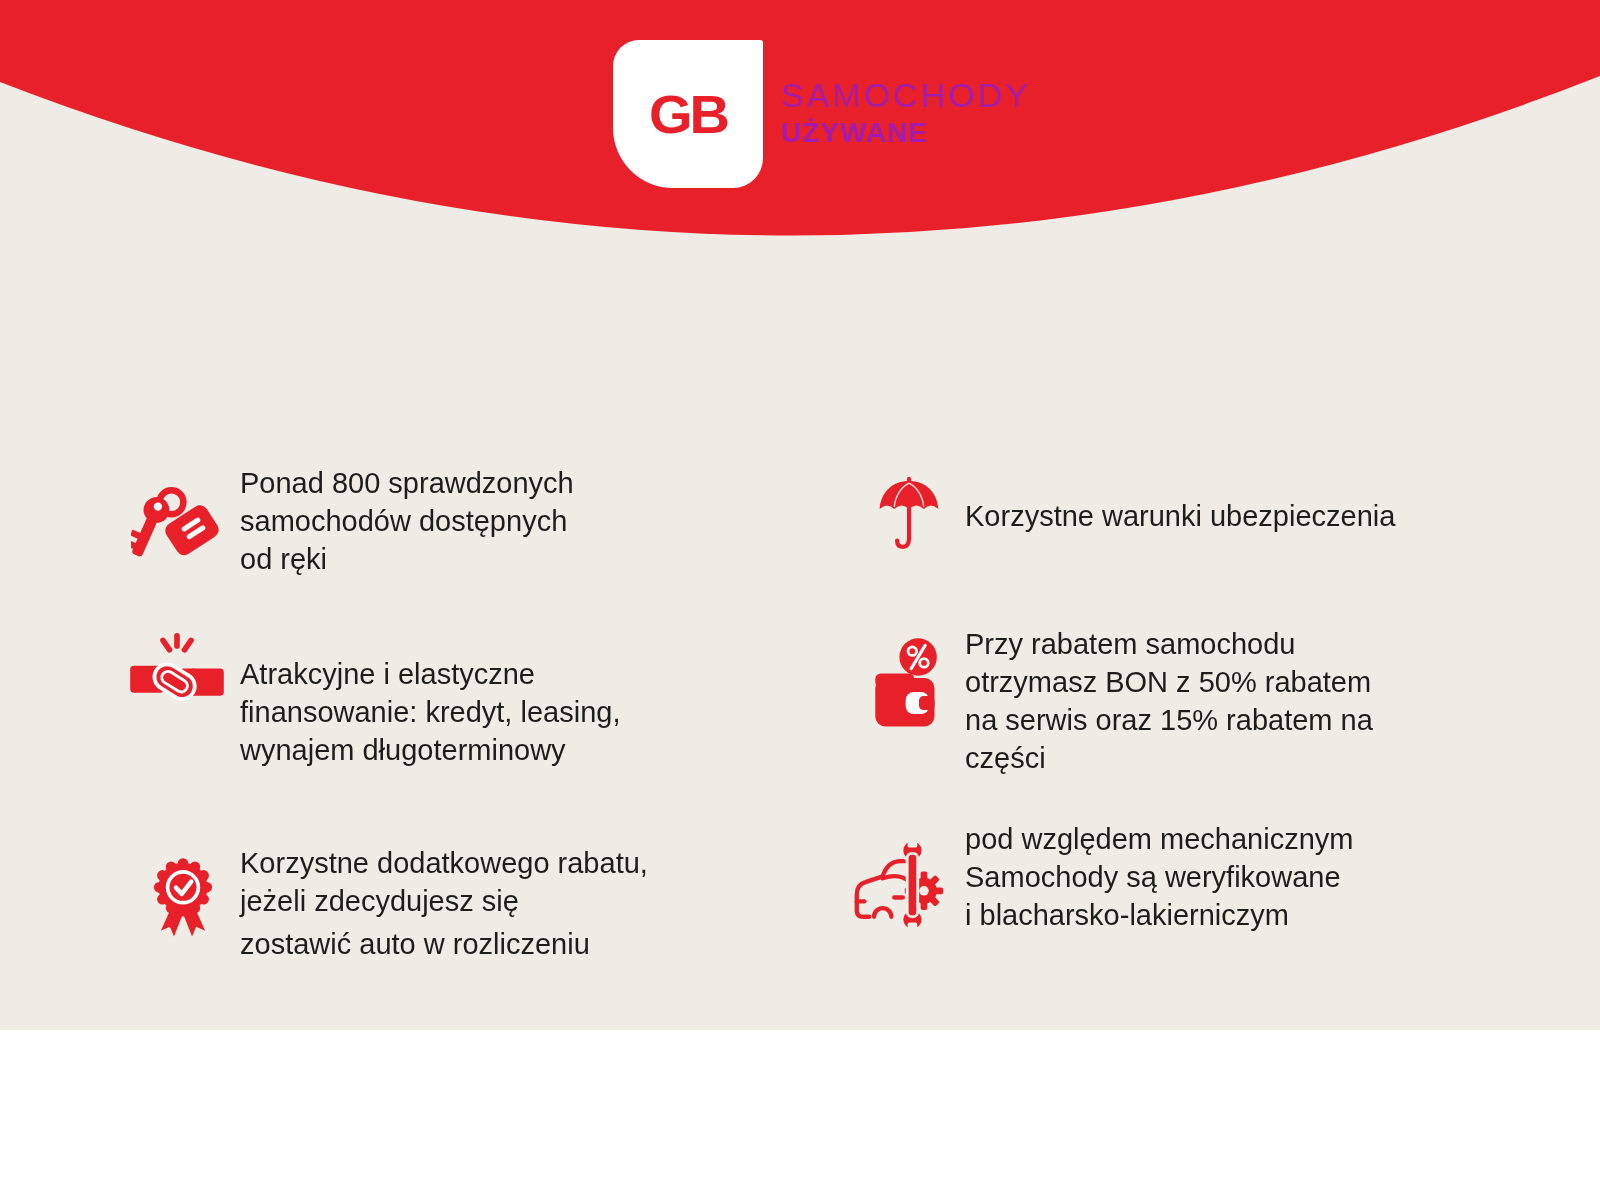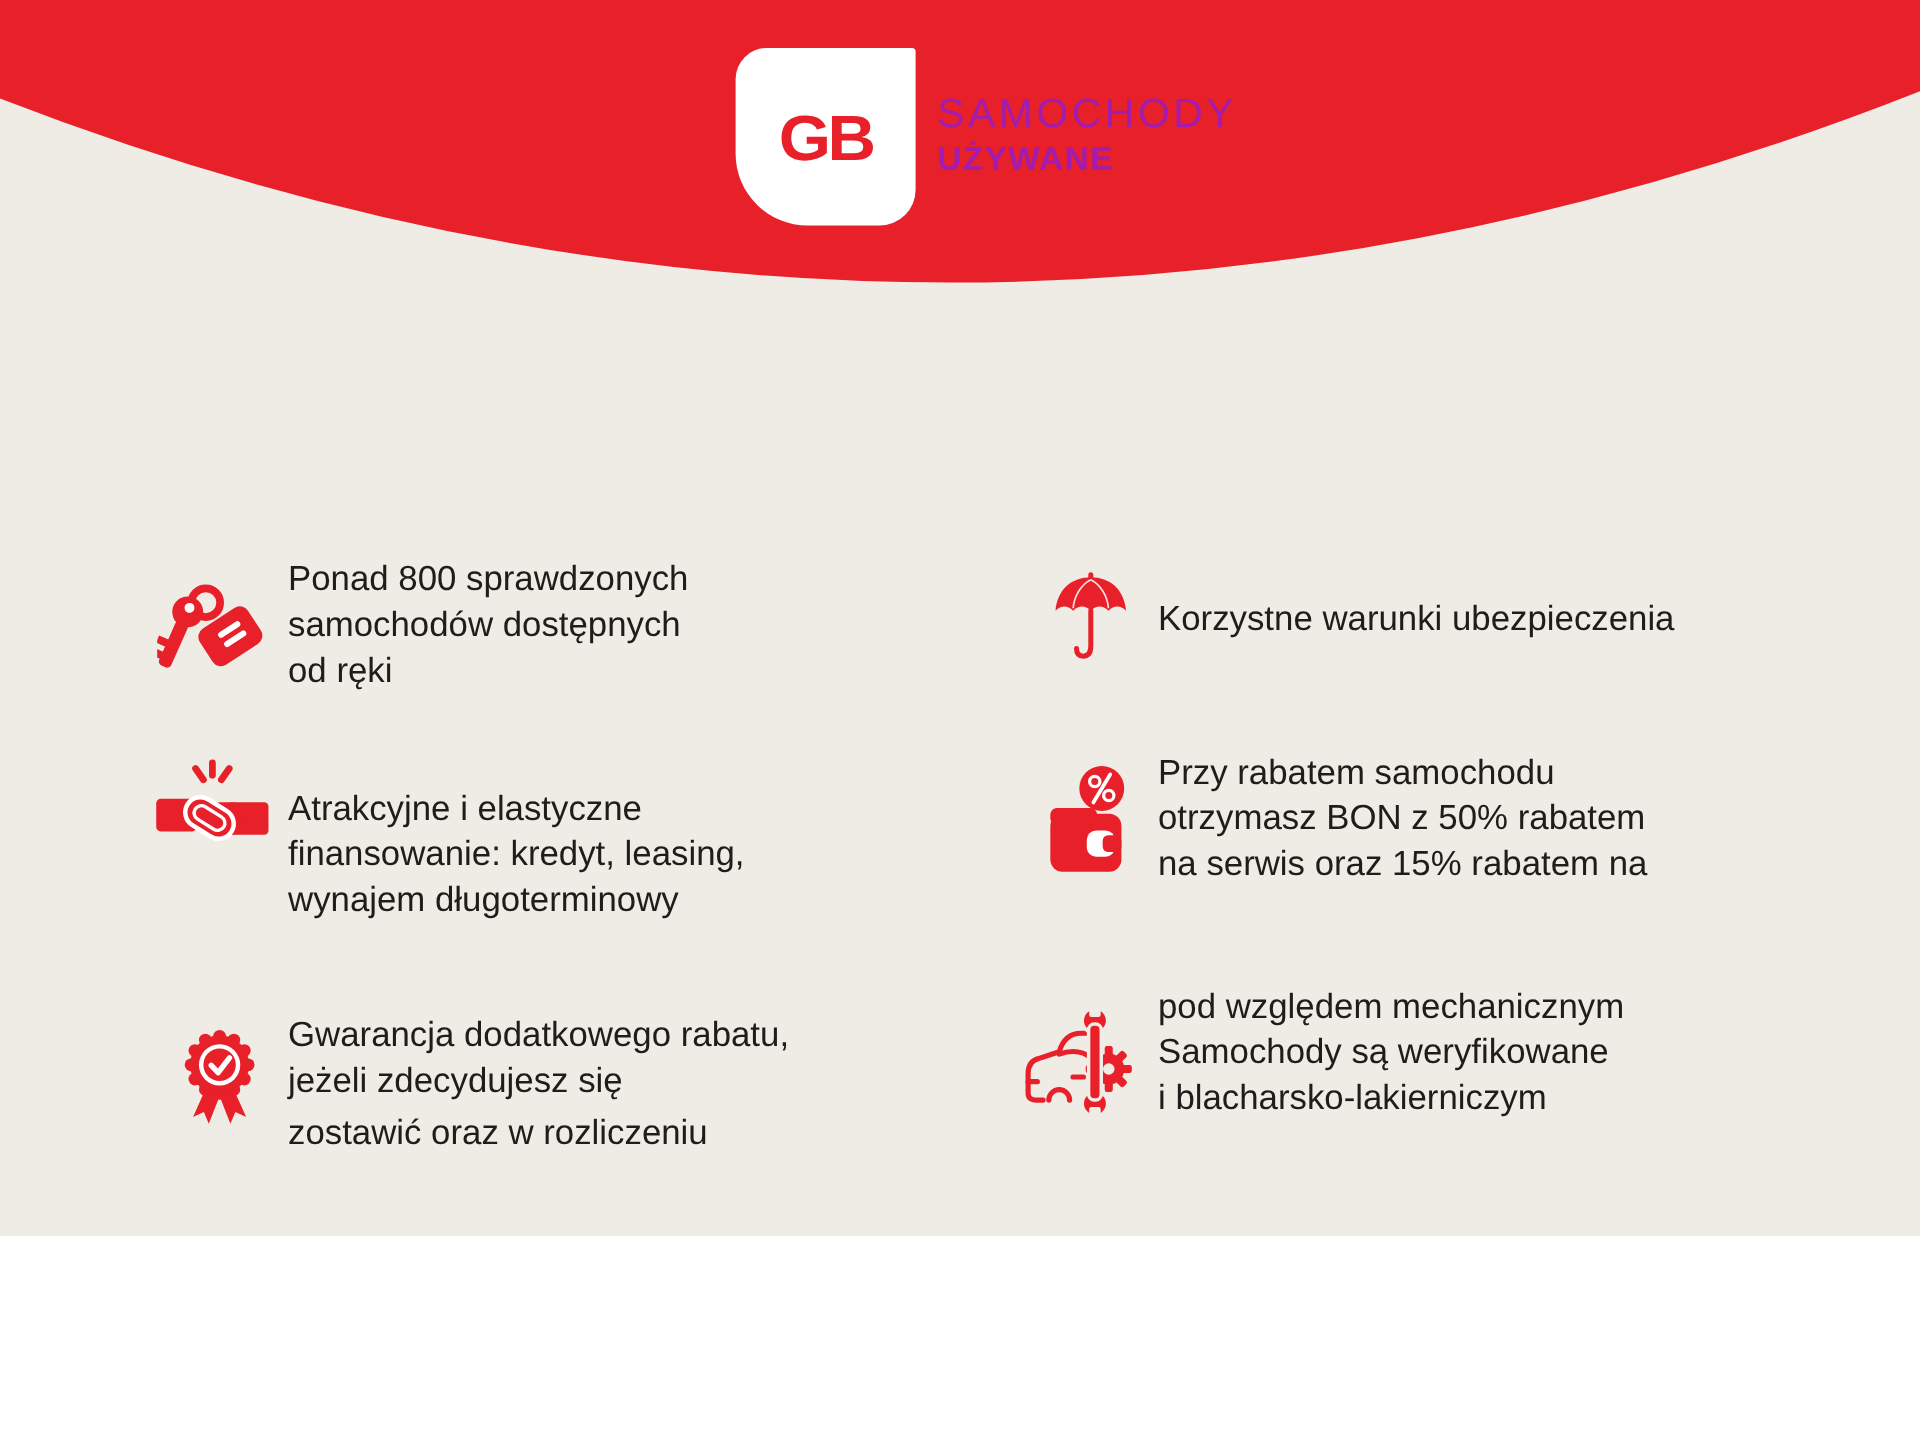--- a/index.html
+++ b/index.html
@@ -116,23 +116,23 @@
           <circle cx="64.5" cy="16.9" r="6.5"></circle>
             <circle cx="75.1" cy="27.5" r="6.5"></circle>
           <circle cx="50" cy="42" r="30"></circle>
         </g>
         <circle cx="50" cy="42" r="21" fill="#FFFFFF"></circle>
         <circle cx="50" cy="42" r="16.5"></circle>
         <path d="M41.5 42.5 l7 7.5 L60 35" stroke="#FFFFFF" stroke-width="5.5" fill="none" stroke-linecap="round" stroke-linejoin="round"></path>
       </g>
     </svg>
     <div class="feature-text" style="left:240px;top:844px;">
-        <div class="tline"><span class="b">Gwarancja dodatkowego rabatu,</span></div>
+        <div class="tline"><span class="b">Korzystne dodatkowego rabatu,</span></div>
         <div class="tline"><span>jeżeli zdecydujesz się</span></div>
-        <div class="tline"><span>zostawić oraz w rozliczeniu</span></div>
+        <div class="tline"><span>zostawić auto w rozliczeniu</span></div>
       </div>
   </div>
 
   <div class="feature" data-feature-index="3">
     <svg class="icon" style="left:874px;top:462px;" width="70" height="108" viewBox="0 0 100 112" aria-hidden="true">
       <g fill="#E8202A">
         <rect x="47" y="0" width="6" height="10" rx="3"></rect>
         <path d="M8 46 C10 20 28 6 50 6 C72 6 90 20 92 46 Q81.5 36 71 46 Q60.5 36 50 46 Q39.5 36 29 46 Q18.5 36 8 46 Z"></path>
       </g>
       <g stroke="#FFFFFF" stroke-width="2" fill="none" opacity="0.85">
@@ -158,20 +158,21 @@
         <circle cx="70.5" cy="34.5" r="5.5" stroke-width="3.5"></circle>
         <path d="M72 12 L54 42" stroke-width="4" stroke-linecap="round"></path>
       </g>
       <rect x="47" y="72" width="30" height="28" rx="10" fill="#FFFFFF"></rect>
       <rect x="64" y="77" width="20" height="18" rx="6" fill="#E8202A"></rect>
     </svg>
     <div class="feature-text" style="left:965px;top:625px;">
         <div class="tline"><span>Przy rabatem samochodu</span></div>
         <div class="tline"><span>otrzymasz </span><span class="b">BON z 50% rabatem</span></div>
         <div class="tline"><span class="b">na serwis oraz 15% rabatem na</span></div>
+        <div class="tline"><span class="b">części</span></div>
       </div>
   </div>
 
   <div class="feature" data-feature-index="5">
     <svg class="icon" style="left:851px;top:838px;" width="96" height="96" viewBox="0 0 100 100" aria-hidden="true">
       <g stroke="#E8202A" stroke-width="4.5" fill="none" stroke-linecap="round" stroke-linejoin="round">
         <path d="M60 24 H52 C42 24 36 30 33 40 L15 46 C8 48 6 53 6 59 L6 76 C6 81 10 82 13 82 L19 82"></path>
         <path d="M33 42 C45 38 55 40 61 46"></path>
         <path d="M6 66 H14"></path>
         <path d="M45 62 h9"></path>

